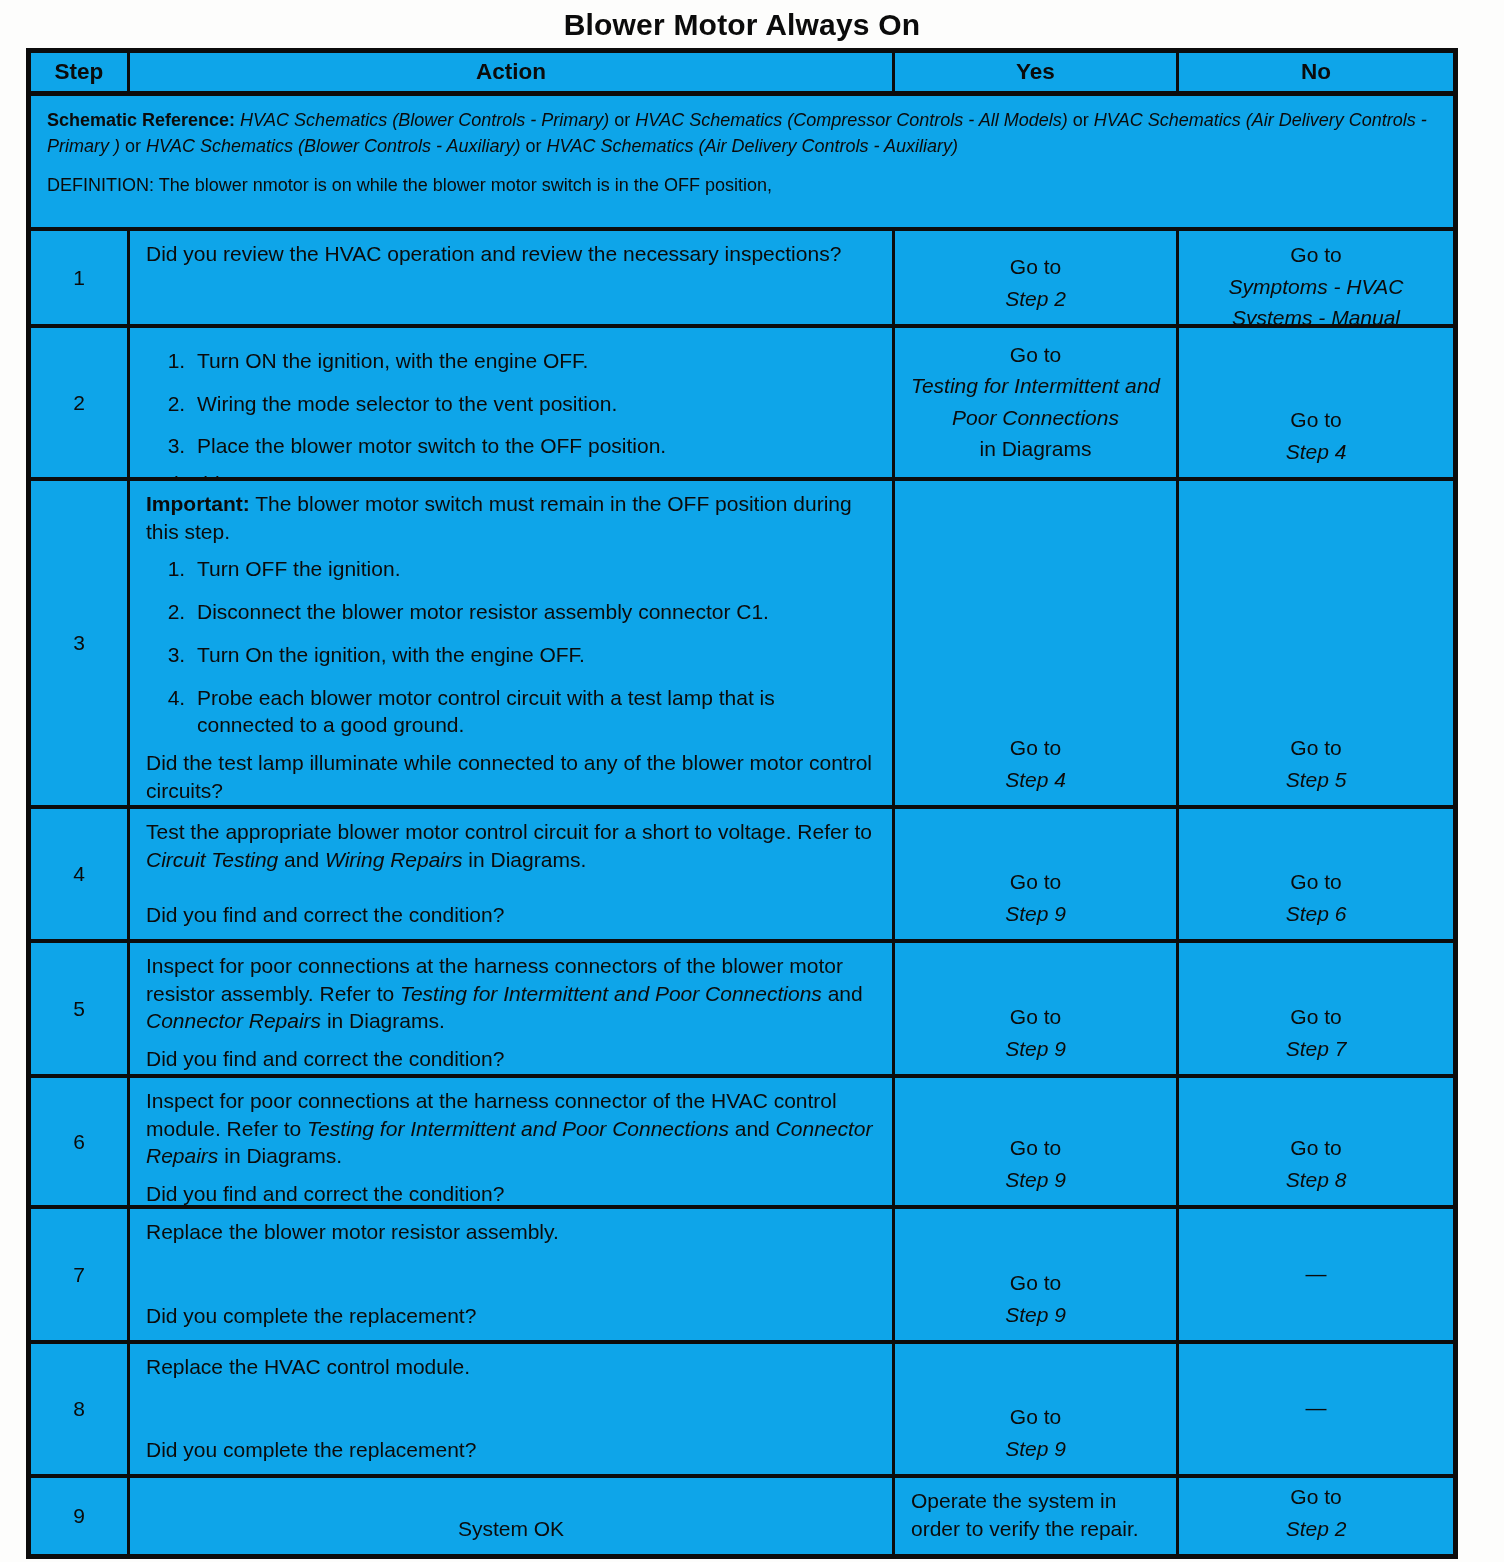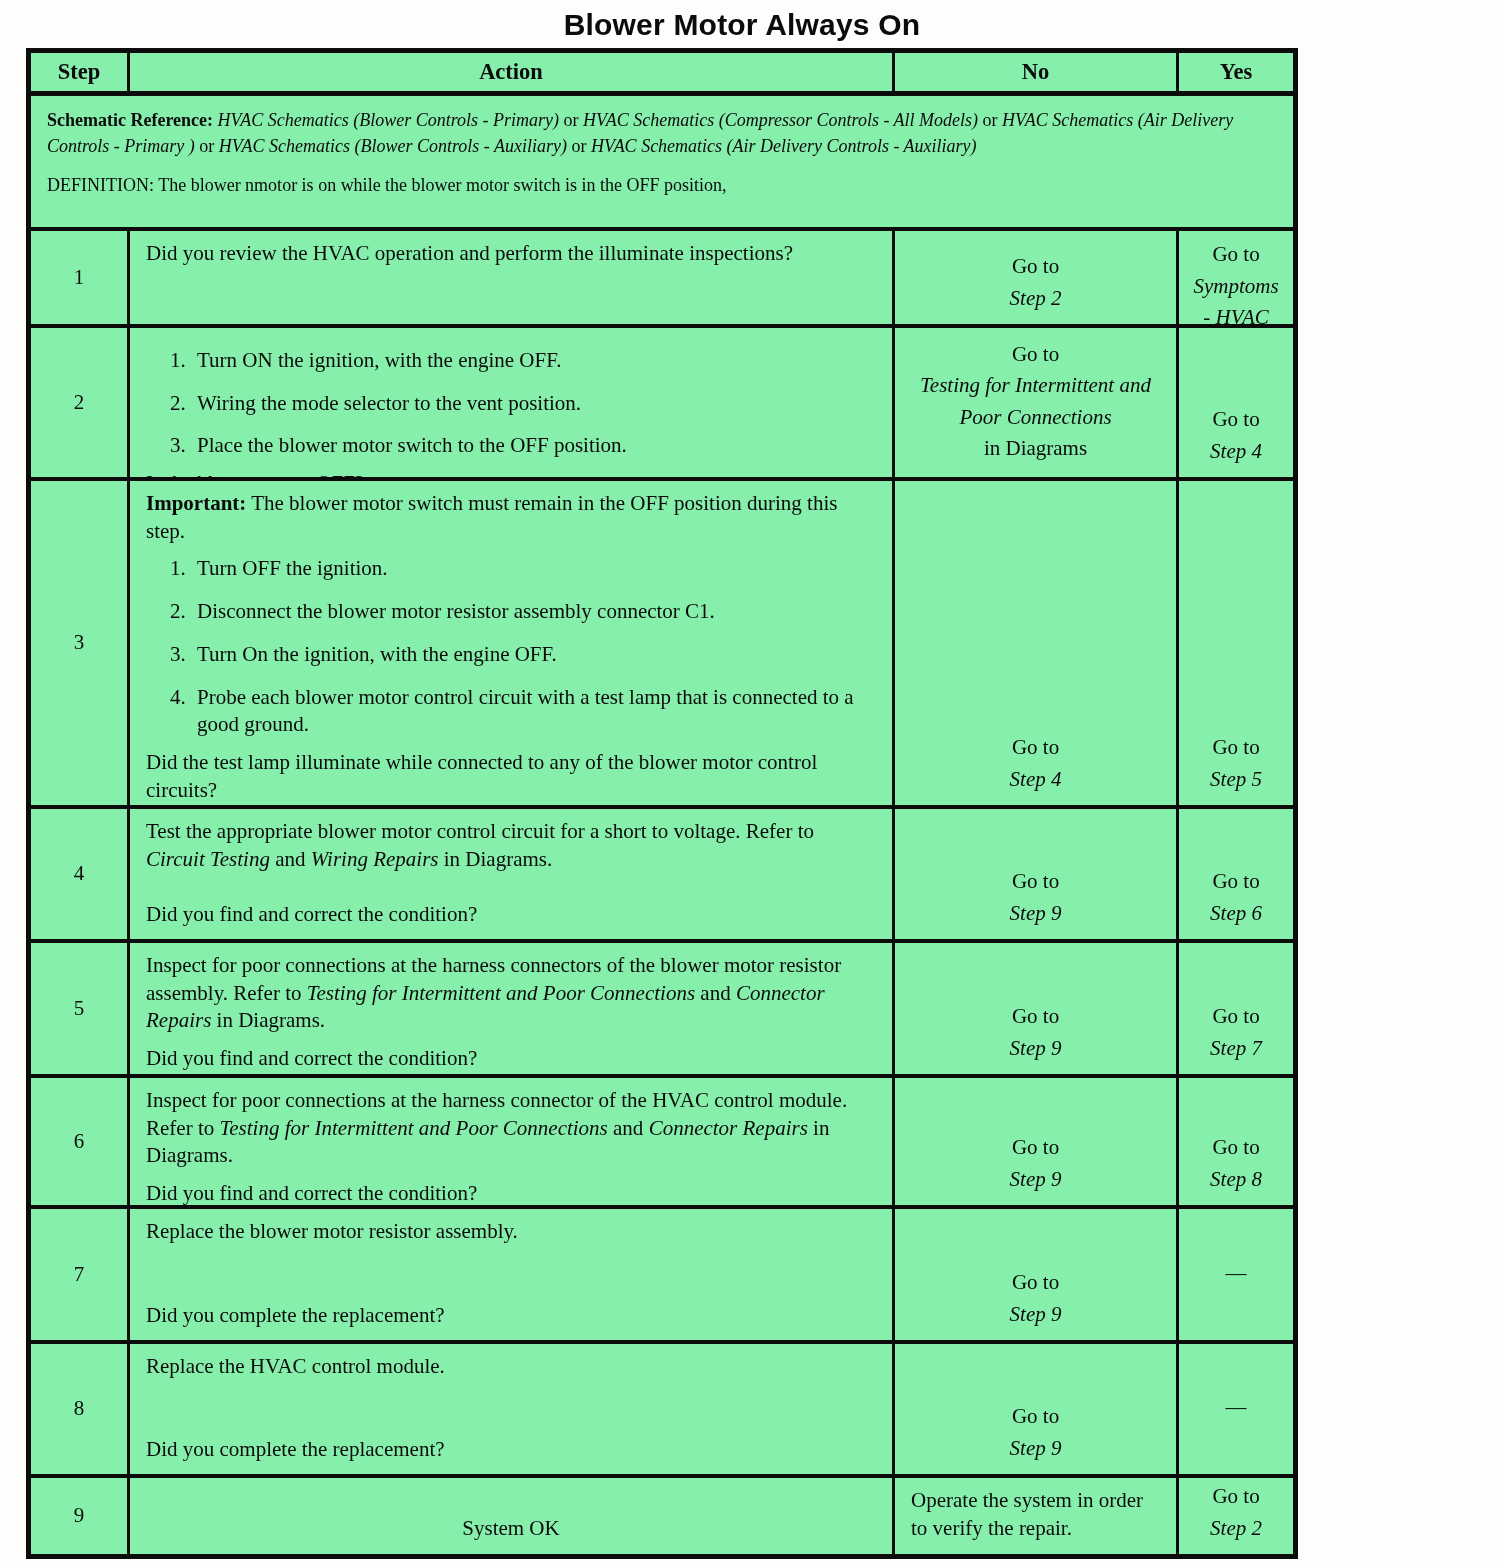--- a/index.html
+++ b/index.html
@@ -8,22 +8,22 @@
     font-family:"Liberation Sans","DejaVu Sans",sans-serif;
     color:#0b0b0b;
     -webkit-font-smoothing:antialiased;
   }
   .page{position:relative;width:1504px;height:1562px;background:#fdfdfc;overflow:hidden;}
   .title{
     margin:8px 0 6px 26px;width:1432px;
     text-align:center;font-size:30px;font-weight:bold;letter-spacing:0.2px;
   }
   .dtable{
-    position:absolute;left:26px;top:48px;width:1272px;
-    border:5px solid #0c0c0c;box-sizing:border-box;background:#86efac;font-family:Liberation Serif, serif;
+    position:absolute;left:26px;top:48px;width:1432px;
+    border:5px solid #0c0c0c;box-sizing:border-box;background:#0ea5e9;
   }
   .trow{
     display:grid;
     grid-template-columns:99px 765px 284px 1fr;
     border-bottom:4px solid #0c0c0c;
     box-sizing:border-box;
   }
   .trow:last-child{border-bottom:none;}
   .trow.headerrow{border-bottom:5px solid #0c0c0c;}
   .trow.schemrow{display:block;}
@@ -82,35 +82,35 @@
 
 <div class="page">
 
   <div class="title">Blower Motor Always On</div>
 
   <div class="dtable">
 
     <div class="trow headerrow rh-header">
       <div class="cell hcell">Step</div>
       <div class="cell hcell">Action</div>
+      <div class="cell hcell">Yes</div>
       <div class="cell hcell">No</div>
-      <div class="cell hcell">Yes</div>
     </div>
 
     <div class="trow schemrow rh-schem">
       <div class="cell schemcell">
         <p><span class="b">Schematic Reference: </span><span class="i">HVAC Schematics (Blower Controls - Primary)</span><span> or </span><span class="i">HVAC Schematics (Compressor Controls - All Models)</span><span> or </span><span class="i">HVAC Schematics (Air Delivery Controls - Primary )</span><span> or </span><span class="i">HVAC Schematics (Blower Controls - Auxiliary)</span><span> or </span><span class="i">HVAC Schematics (Air Delivery Controls - Auxiliary)</span></p>
         <p class="def">DEFINITION: The blower nmotor is on while the blower motor switch is in the OFF position,</p>
       </div>
     </div>
 
     <div class="trow rh-1">
       <div class="cell stepcell">1</div>
       <div class="cell actioncell">
-        <p><span>Did you review the HVAC operation and perform the illuminate inspections?</span></p>
+        <p><span>Did you review the HVAC operation and review the necessary inspections?</span></p>
       </div>
       <div class="cell yncell v-bottom">
           <span>Go to </span>
           <span class="i">Step 2</span>
         </div>
       <div class="cell yncell v-top">
           <span>Go to </span>
           <span class="i">Symptoms - HVAC Systems - Manual</span>
         </div>
     </div>

